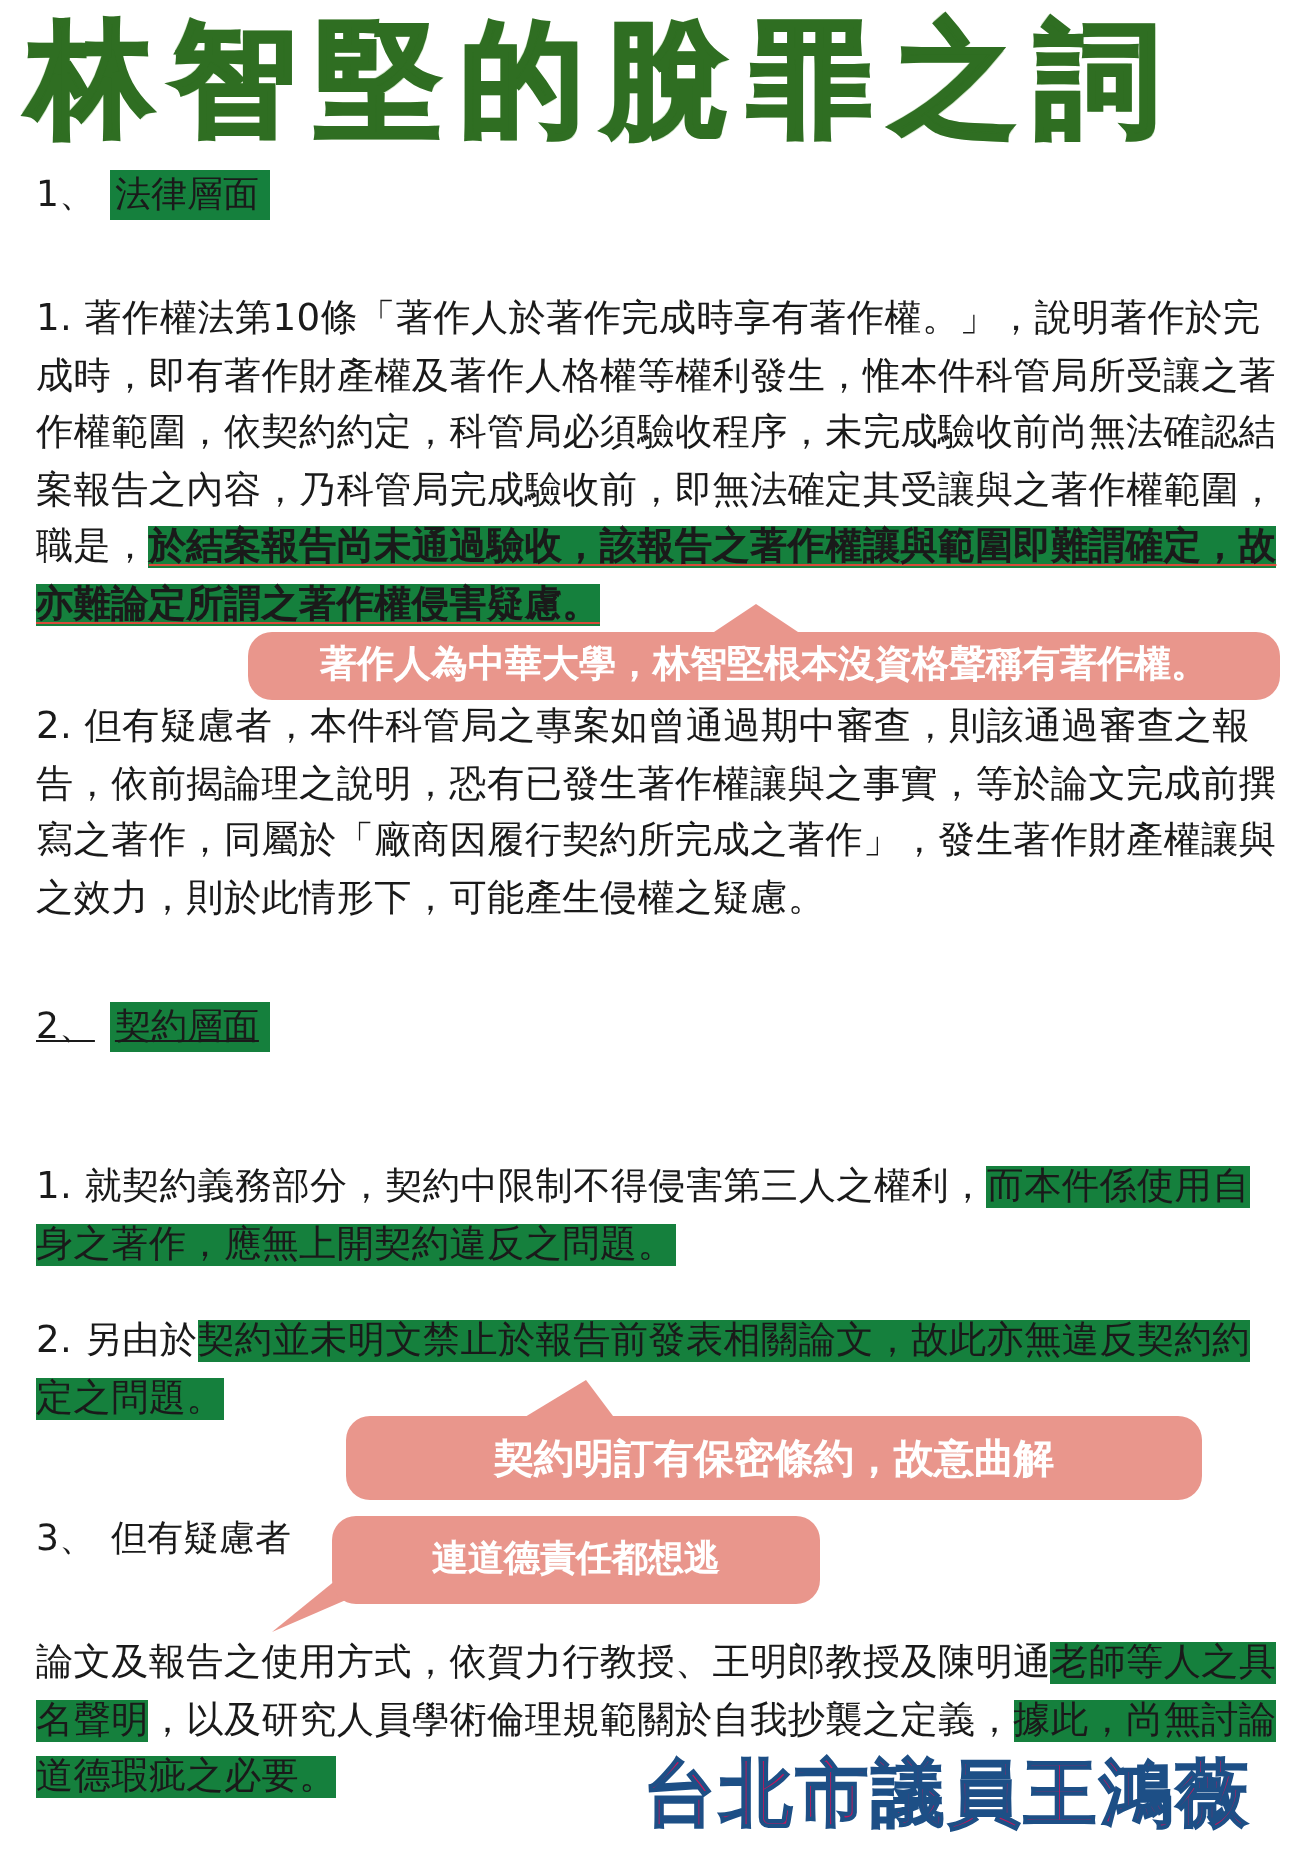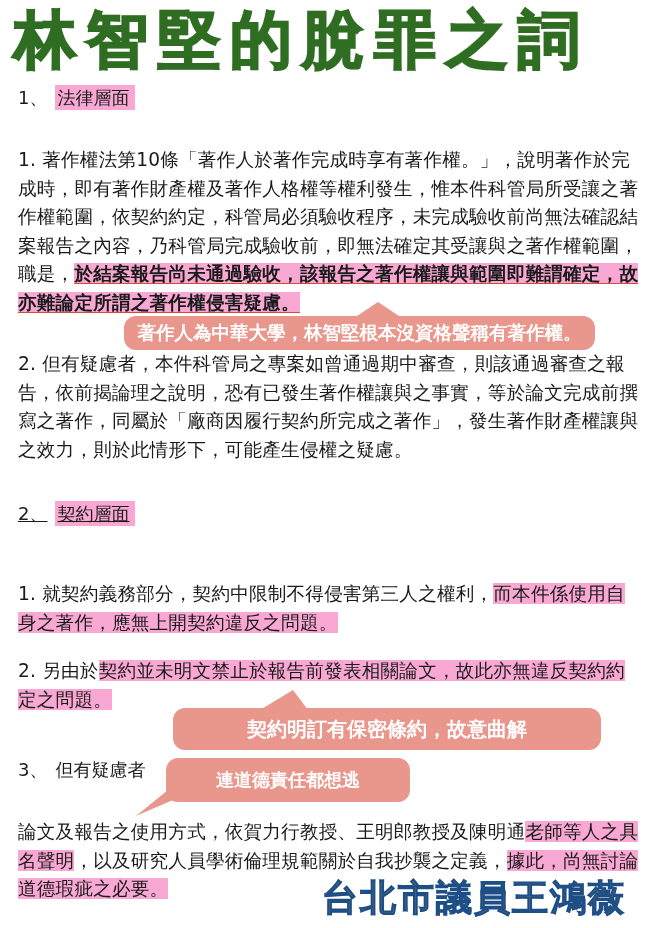--- a/index.html
+++ b/index.html
@@ -15,56 +15,56 @@
     color: #2f6e22; letter-spacing: 10px;
     -webkit-text-stroke: 2px #2f6e22;
     text-shadow: 1px 1px 0 #cfe3c7, -1px -1px 0 #cfe3c7;
     white-space: nowrap;
   }
   .heading {
     position: absolute; left: 18px; font-size: 18px; line-height: 28px;
     white-space: nowrap;
   }
   .heading .num { margin-right: 8px; }
-  .hl { background: #f9a8d4; }
+  .hl { background: #15803d; }
   .hl-pad { padding: 2px 6px 2px 2px; }
   .para {
     position: absolute; left: 18px; width: 622px;
     font-size: 18.6px; line-height: 28.6px; letter-spacing: 0.2px;
   }
   .para p { margin: 0; }
   .ul-red { text-decoration: underline; text-decoration-color: #d94a3a; text-decoration-thickness: 1px; text-underline-offset: 3px; font-weight: bold; }
   .callout {
     position: absolute; background: #e9968c; color: #ffffff;
     font-weight: bold; border-radius: 12px; white-space: nowrap;
     text-align: center;
   }
   .tail { position: absolute; width: 0; height: 0; }
   .signature {
     position: absolute; left: 322px; top: 876px;
-    font-size: 36px; font-weight: 900; color: #737373;
+    font-size: 36px; font-weight: 900; color: #be185d;
     letter-spacing: 2px; white-space: nowrap; line-height: 44px;
     -webkit-text-stroke: 1px #1d4f86;
   }
 </style>
 </head>
 <body>
 
 <div class="title">林智堅的脫罪之詞</div>
 
 <div class="heading" style="top:84px;">
   <span class="num">1、</span><span class="hl hl-pad">法律層面</span>
 </div>
 
 <div class="para" style="top:146px;">
   <p><span>1. 著作權法第10條「著作人於著作完成時享有著作權。」，說明著作於完成時，即有著作財產權及著作人格權等權利發生，惟本件科管局所受讓之著作權範圍，依契約約定，科管局必須驗收程序，未完成驗收前尚無法確認結案報告之內容，乃科管局完成驗收前，即無法確定其受讓與之著作權範圍，職是，</span><span class="hl ul-red">於結案報告尚未通過驗收，該報告之著作權讓與範圍即難謂確定，故亦難論定所謂之著作權侵害疑慮。</span></p>
 </div>
 
 <div class="tail" style="left:354px; top:302px; border-left:24px solid transparent; border-right:24px solid transparent; border-bottom:16px solid #e9968c;"></div>
-<div class="callout" style="left:124px; top:316px; width:471px; height:34px; line-height:34px; font-size:18.5px;">著作人為中華大學，林智堅根本沒資格聲稱有著作權。</div>
+<div class="callout" style="left:124px; top:316px; width:516px; height:34px; line-height:34px; font-size:18.5px;">著作人為中華大學，林智堅根本沒資格聲稱有著作權。</div>
 
 <div class="para" style="top:350px;">
   <p><span>2. 但有疑慮者，本件科管局之專案如曾通過期中審查，則該通過審查之報告，依前揭論理之說明，恐有已發生著作權讓與之事實，等於論文完成前撰寫之著作，同屬於「廠商因履行契約所完成之著作」，發生著作財產權讓與之效力，則於此情形下，可能產生侵權之疑慮。</span></p>
 </div>
 
 <div class="heading" style="top:500px;text-decoration:underline;">
   <span class="num">2、</span><span class="hl hl-pad">契約層面</span>
 </div>
 
 <div class="para" style="top:566px;margin-top:14px;">

